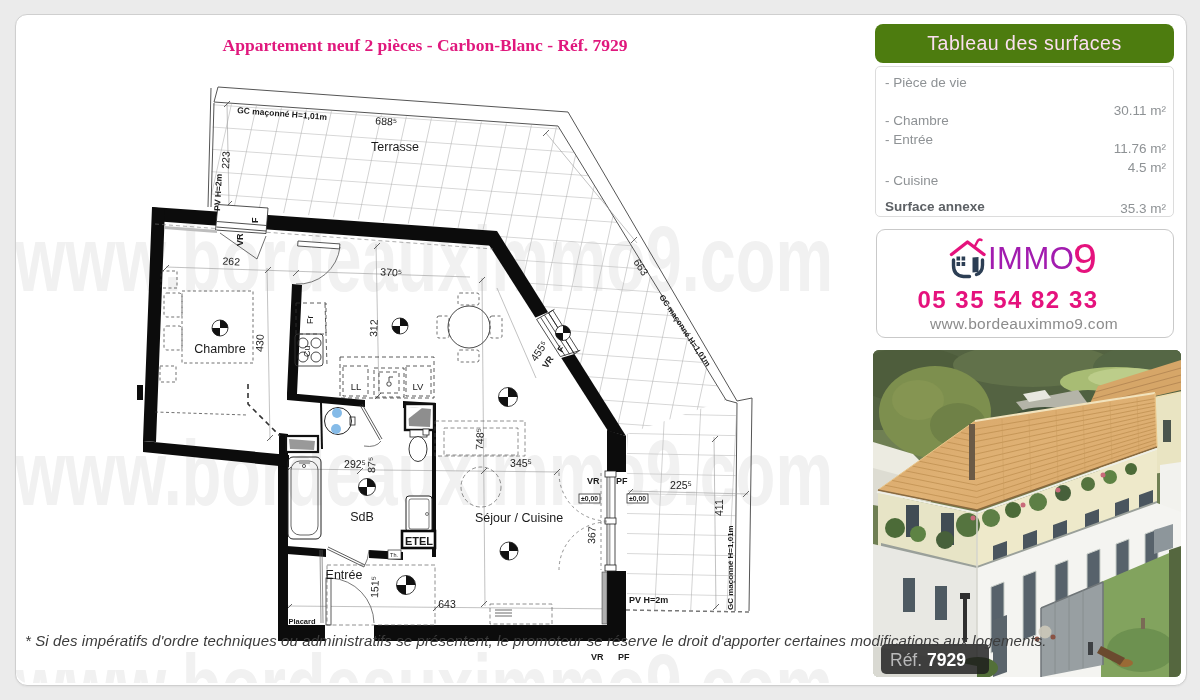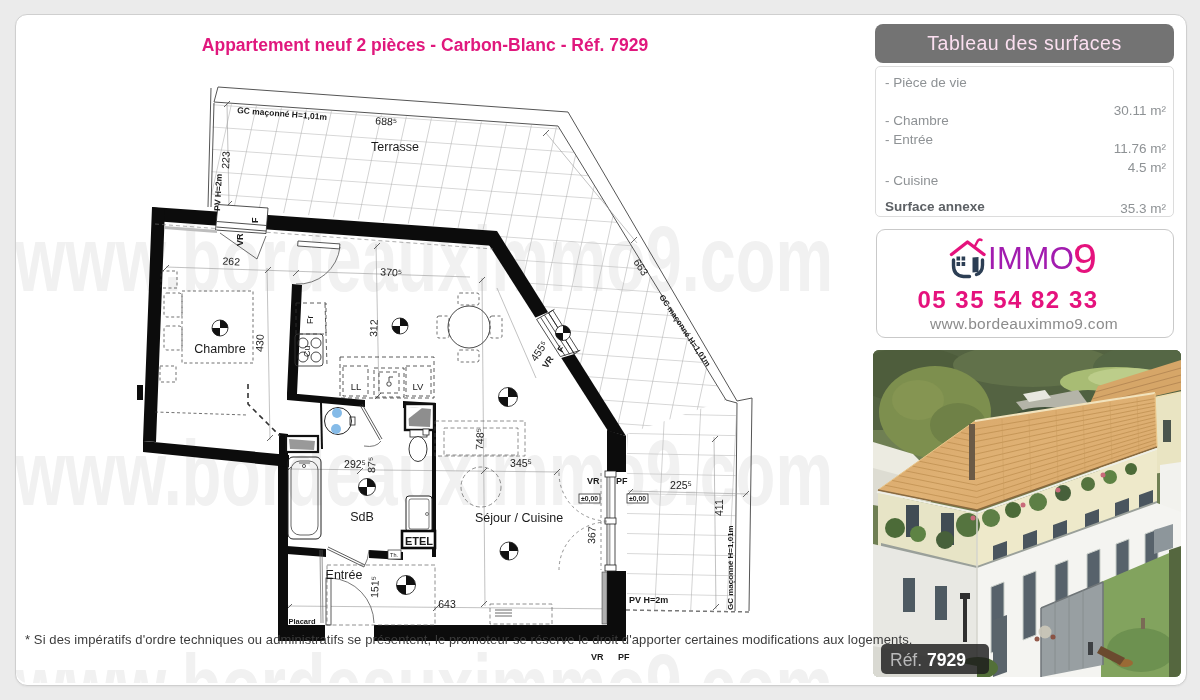--- a/index.html
+++ b/index.html
@@ -1,30 +1,30 @@
 <!DOCTYPE html>
 <html><head>
 <meta charset="utf-8">
 <style>
   html,body{margin:0;padding:0;}
   body{width:1200px;height:700px;background:#ebebeb;font-family:"Liberation Sans",sans-serif;position:relative;overflow:hidden;}
   .card{position:absolute;left:15px;top:14px;width:1170px;height:670px;background:#ffffff;border:1px solid #cfcfcf;border-radius:12px;box-shadow:0 1px 2px rgba(0,0,0,0.05);}
-  .title{position:absolute;left:0px;top:35px;width:850px;text-align:center;font-size:17.5px;font-weight:bold;color:#e0187d;}
-  .panel-head{position:absolute;left:875px;top:24px;width:299px;height:39px;background:#737373;border-radius:8px;color:#fbdff0;font-size:19.5px;text-align:center;line-height:39px;letter-spacing:0.5px;}
+  .title{position:absolute;left:0px;top:35px;width:850px;text-align:center;font-size:17.5px;font-weight:bold;color:#e0187d;font-family:Liberation Serif, serif;}
+  .panel-head{position:absolute;left:875px;top:24px;width:299px;height:39px;background:#4d7c0f;border-radius:8px;color:#fbdff0;font-size:19.5px;text-align:center;line-height:39px;letter-spacing:0.5px;}
   .panel-body{position:absolute;left:875px;top:66px;width:297px;height:149px;background:#fff;border:1px solid #dcdcdc;border-radius:5px;font-size:13.5px;color:#8e9295;}
   .row{position:absolute;left:9px;width:281px;height:19px;}
   .row .lab{float:left;}
   .row .val{float:right;margin-top:28px;}
   .row.b{font-weight:bold;color:#5d6165;}
   .contact{position:absolute;left:876px;top:229px;width:296px;height:107px;background:#fff;border:1px solid #c9c9c9;border-radius:9px;}
   .immotxt{position:absolute;left:988px;top:241px;font-size:31px;color:#a21caf;letter-spacing:0.5px;}
   .immo9{position:absolute;left:1073px;top:234px;font-size:43px;color:#e5127d;}
   .phone{position:absolute;left:876px;top:286px;width:264px;text-align:center;font-size:24px;font-weight:bold;color:#e5127d;letter-spacing:1.5px;}
   .site{position:absolute;left:876px;top:315px;width:296px;text-align:center;font-size:15.5px;color:#8c8c8c;letter-spacing:0.3px;}
-  .footer{position:absolute;left:25px;top:632px;font-size:13px;color:#3c3c3c;letter-spacing:0.1px;}
+  .footer{position:absolute;left:25px;top:632px;font-size:15px;color:#3c3c3c;letter-spacing:0.1px;font-style:italic;}
   svg{position:absolute;left:0;top:0;}
   .wm{font-weight:bold;fill:#f1f1f1;font-size:92px;}
 </style>
 </head>
 <body>
 
 <div class="card"></div>
 
 <div class="title">Appartement neuf 2 pièces - Carbon-Blanc - Réf. 7929</div>
 

